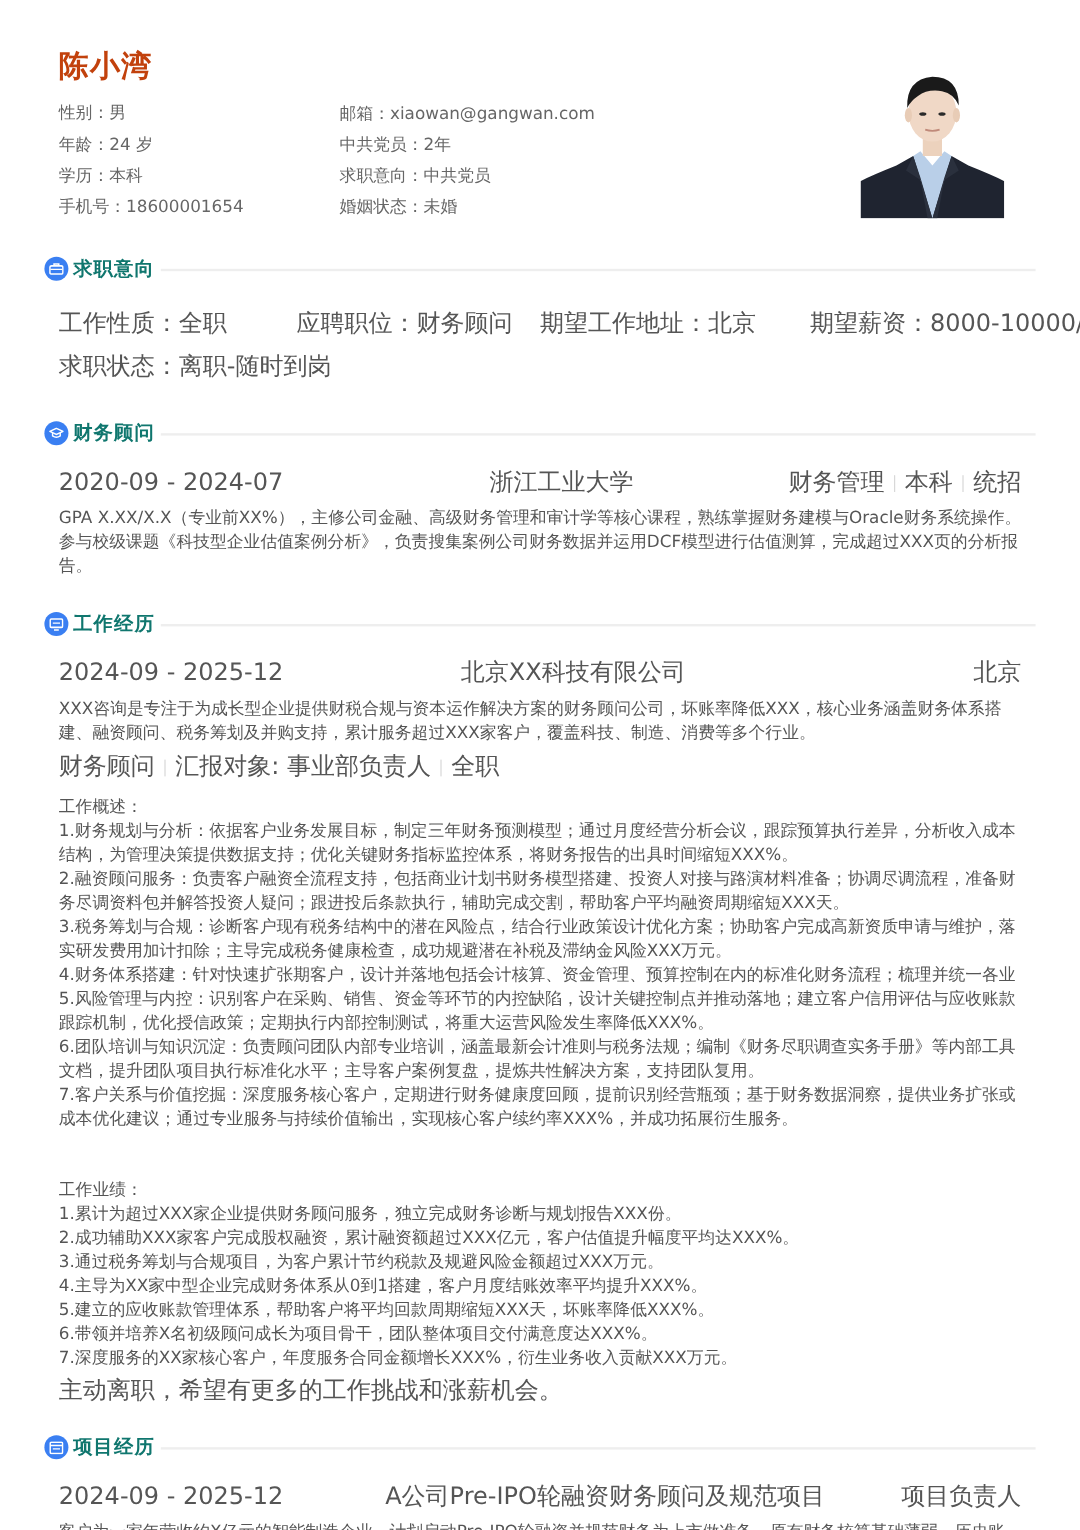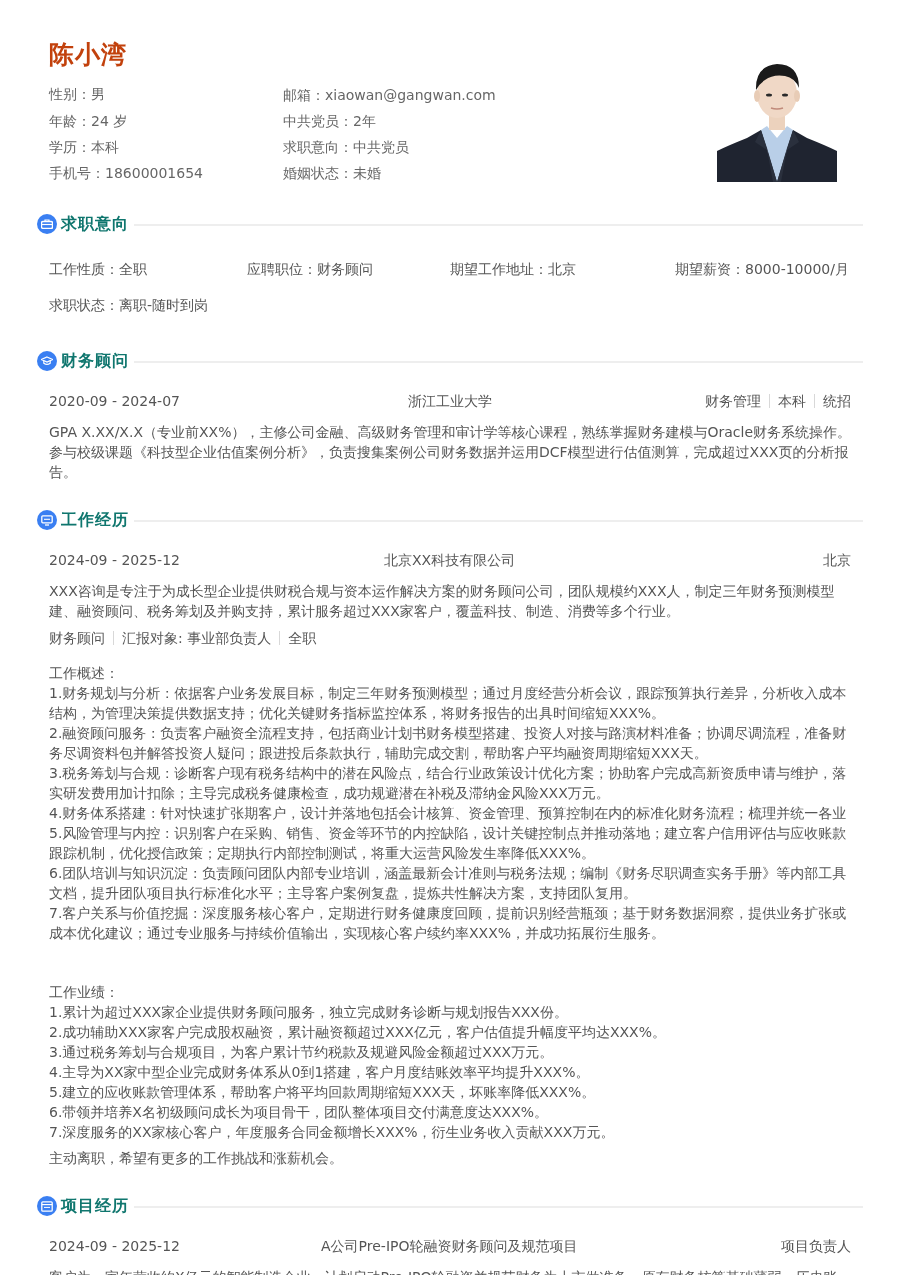--- a/index.html
+++ b/index.html
@@ -31,21 +31,21 @@
       background: #3a7ff2; display: flex; align-items: center; justify-content: center;
     }
     .sec-title {
       position: absolute; left: 24px; top: 0; font-size: 16px; font-weight: bold; color: #0f766e;
       line-height: 24px; letter-spacing: 1px;
     }
     .sec-line {
       position: absolute; left: 97px; right: 0; top: 12px; height: 2px; background: #eeeeee;
     }
 
-    .text { position: absolute; font-size: 14px; color: #555555; line-height: 20px; white-space: nowrap; }
+    .text { position: absolute; font-size: 20px; color: #555555; line-height: 20px; white-space: nowrap; }
     .para { position: absolute; left: 49px; width: 806px; font-size: 14px; color: #555555; line-height: 20px; text-align: justify; }
     .para .line { display: block; white-space: nowrap; }
     .sep { display: inline-block; width: 1px; height: 14px; background: #d8d8d8; margin: 0 8px; vertical-align: -2px; }
   </style>
 </head>
 <body>
 
 <div class="page">
 
   <div class="name">陈小湾</div>
@@ -164,21 +164,21 @@
     </div>
     <div class="sec-title">工作经历</div>
     <div class="sec-line"></div>
   </div>
 
   <div class="text" style="left:49px;top:550px;">2024-09 - 2025-12</div>
   <div class="text" style="left:384px;top:550px;">北京XX科技有限公司</div>
   <div class="text" style="right:49px;top:550px;">北京</div>
 
   <div class="para" style="top:581px;">
-    <span class="line">XXX咨询是专注于为成长型企业提供财税合规与资本运作解决方案的财务顾问公司，团队规模约XXX人，制定三年财务预测模型</span>
+    <span class="line">XXX咨询是专注于为成长型企业提供财税合规与资本运作解决方案的财务顾问公司，坏账率降低XXX，核心业务涵盖财务体系搭</span>
     <span class="line">建、融资顾问、税务筹划及并购支持，累计服务超过XXX家客户，覆盖科技、制造、消费等多个行业。</span>
   </div>
 
   <div class="text" style="left:49px;top:628px;">
     <span>财务顾问</span><span class="sep"></span><span>汇报对象: 事业部负责人</span><span class="sep"></span><span>全职</span>
   </div>
 
   <div class="para" style="top:663px;">
     <span class="line">工作概述：</span>
     <span class="line">1.财务规划与分析：依据客户业务发展目标，制定三年财务预测模型；通过月度经营分析会议，跟踪预算执行差异，分析收入成本</span>

